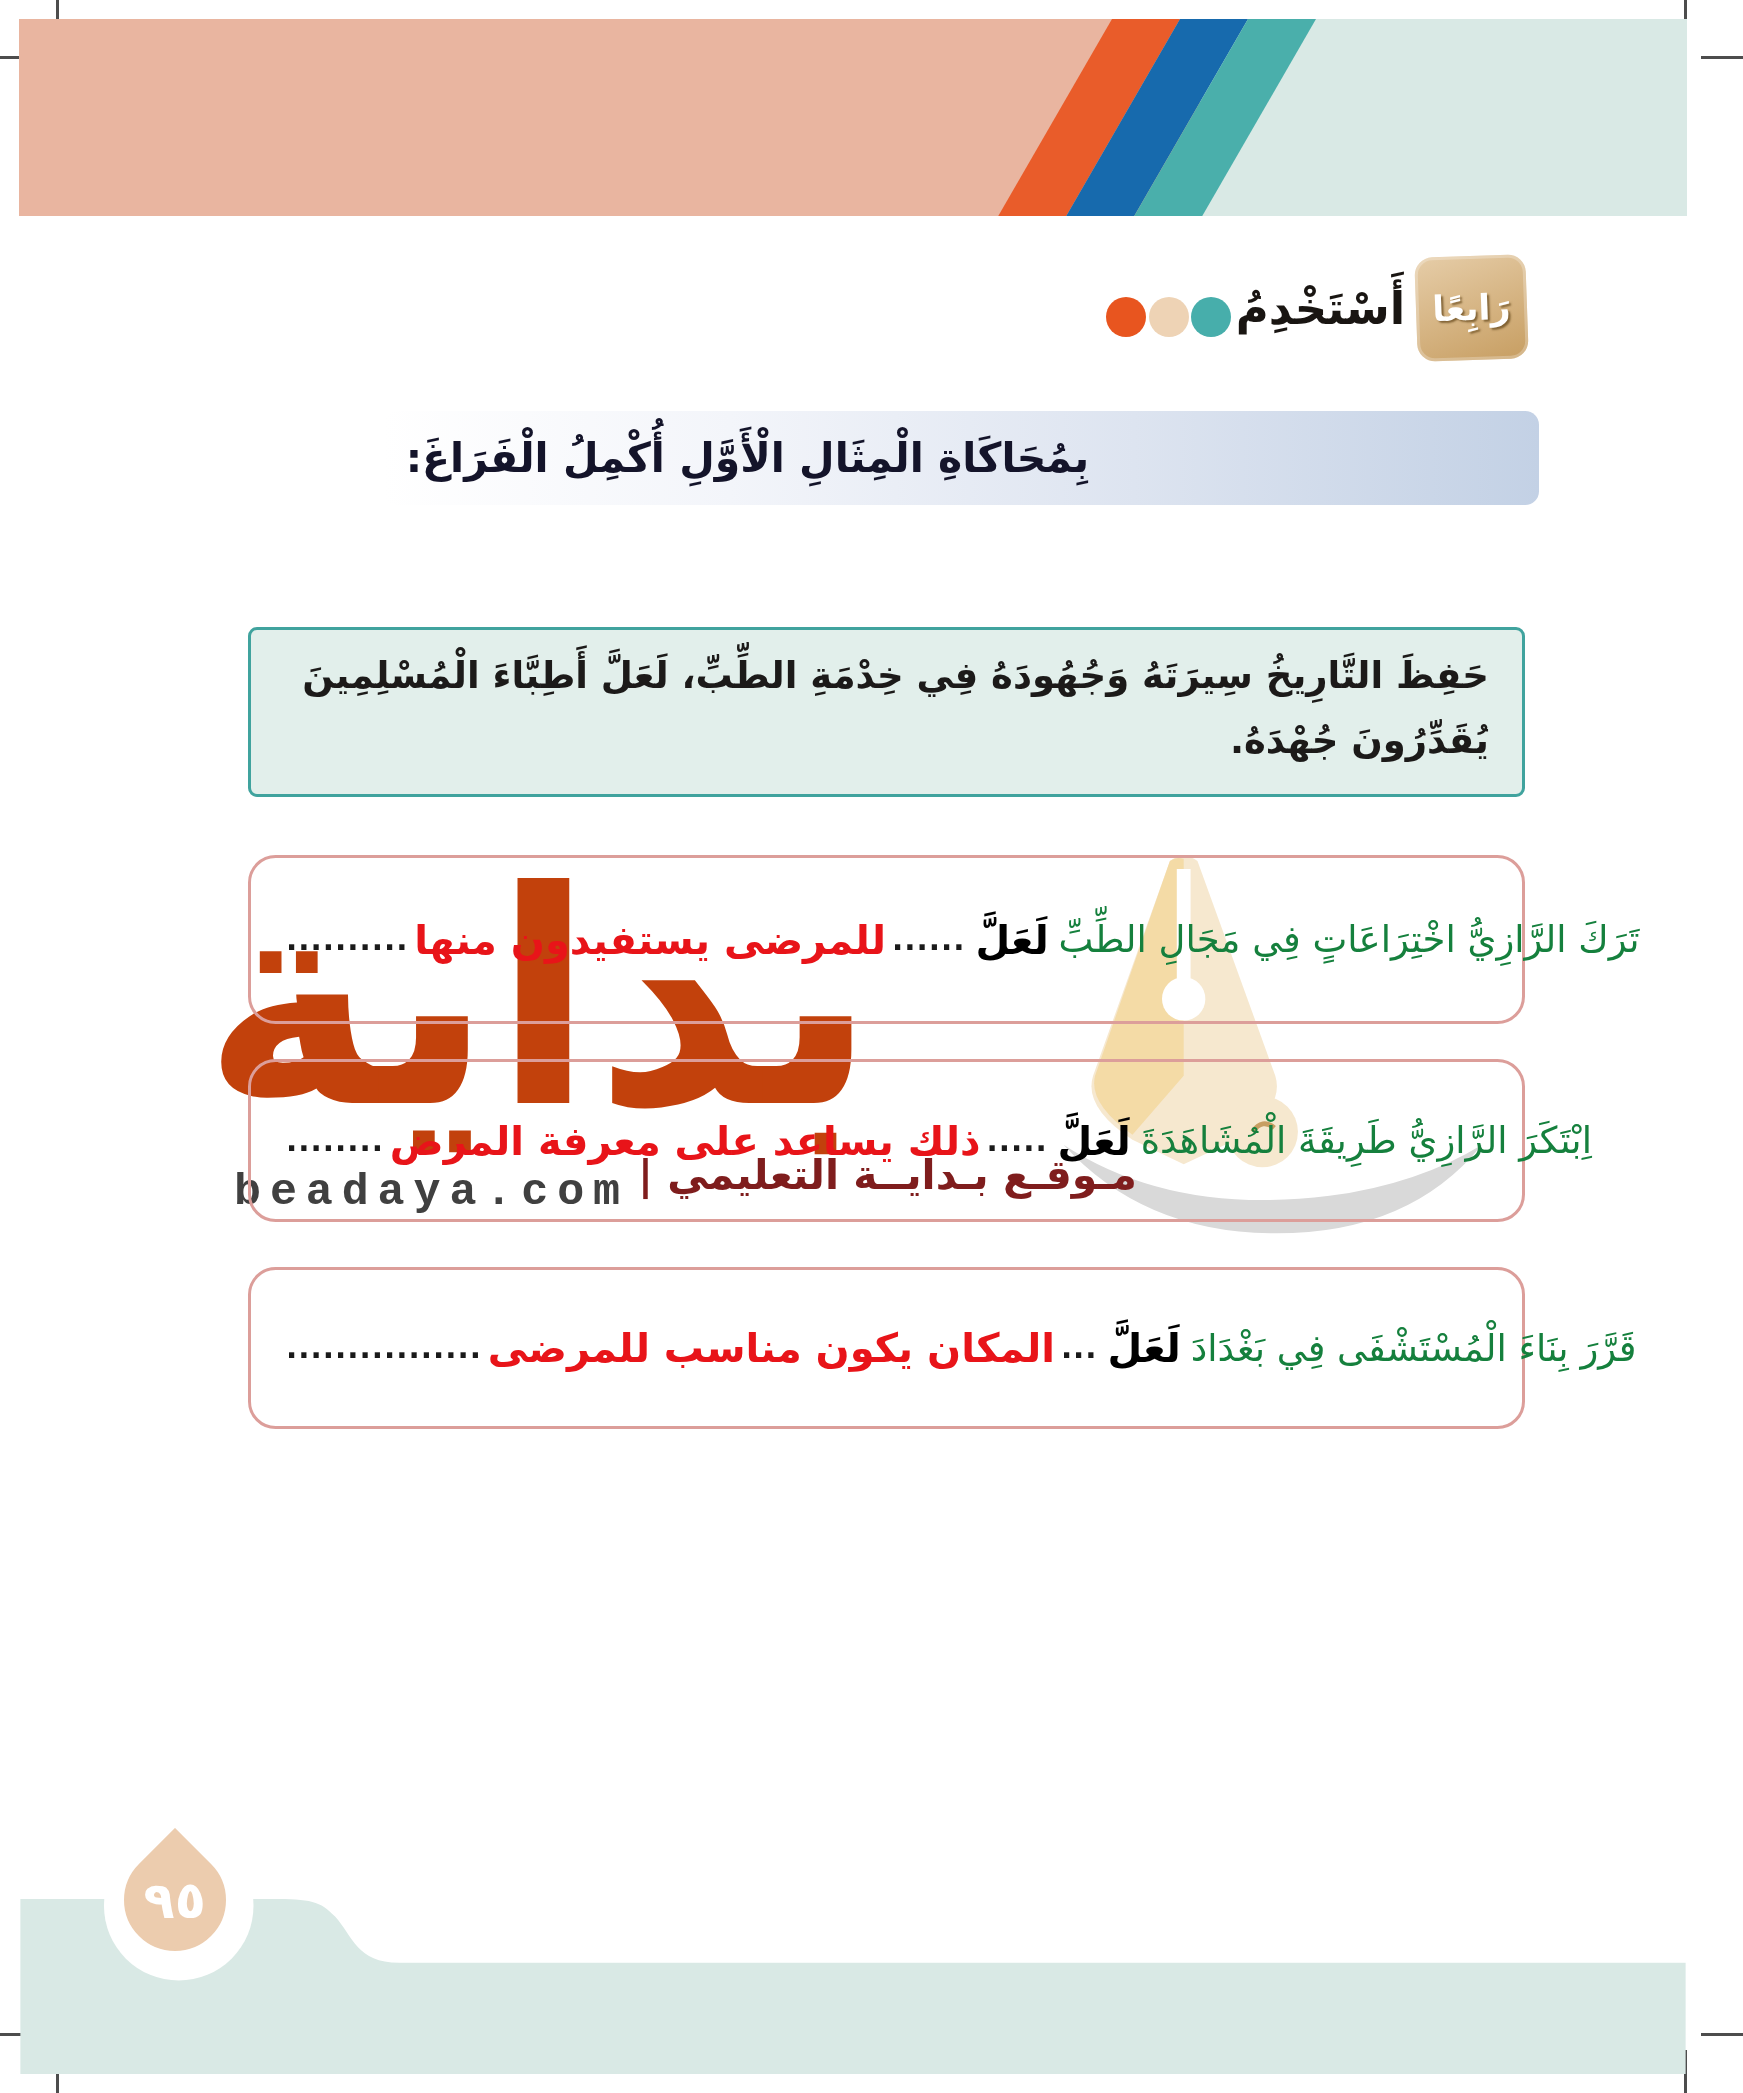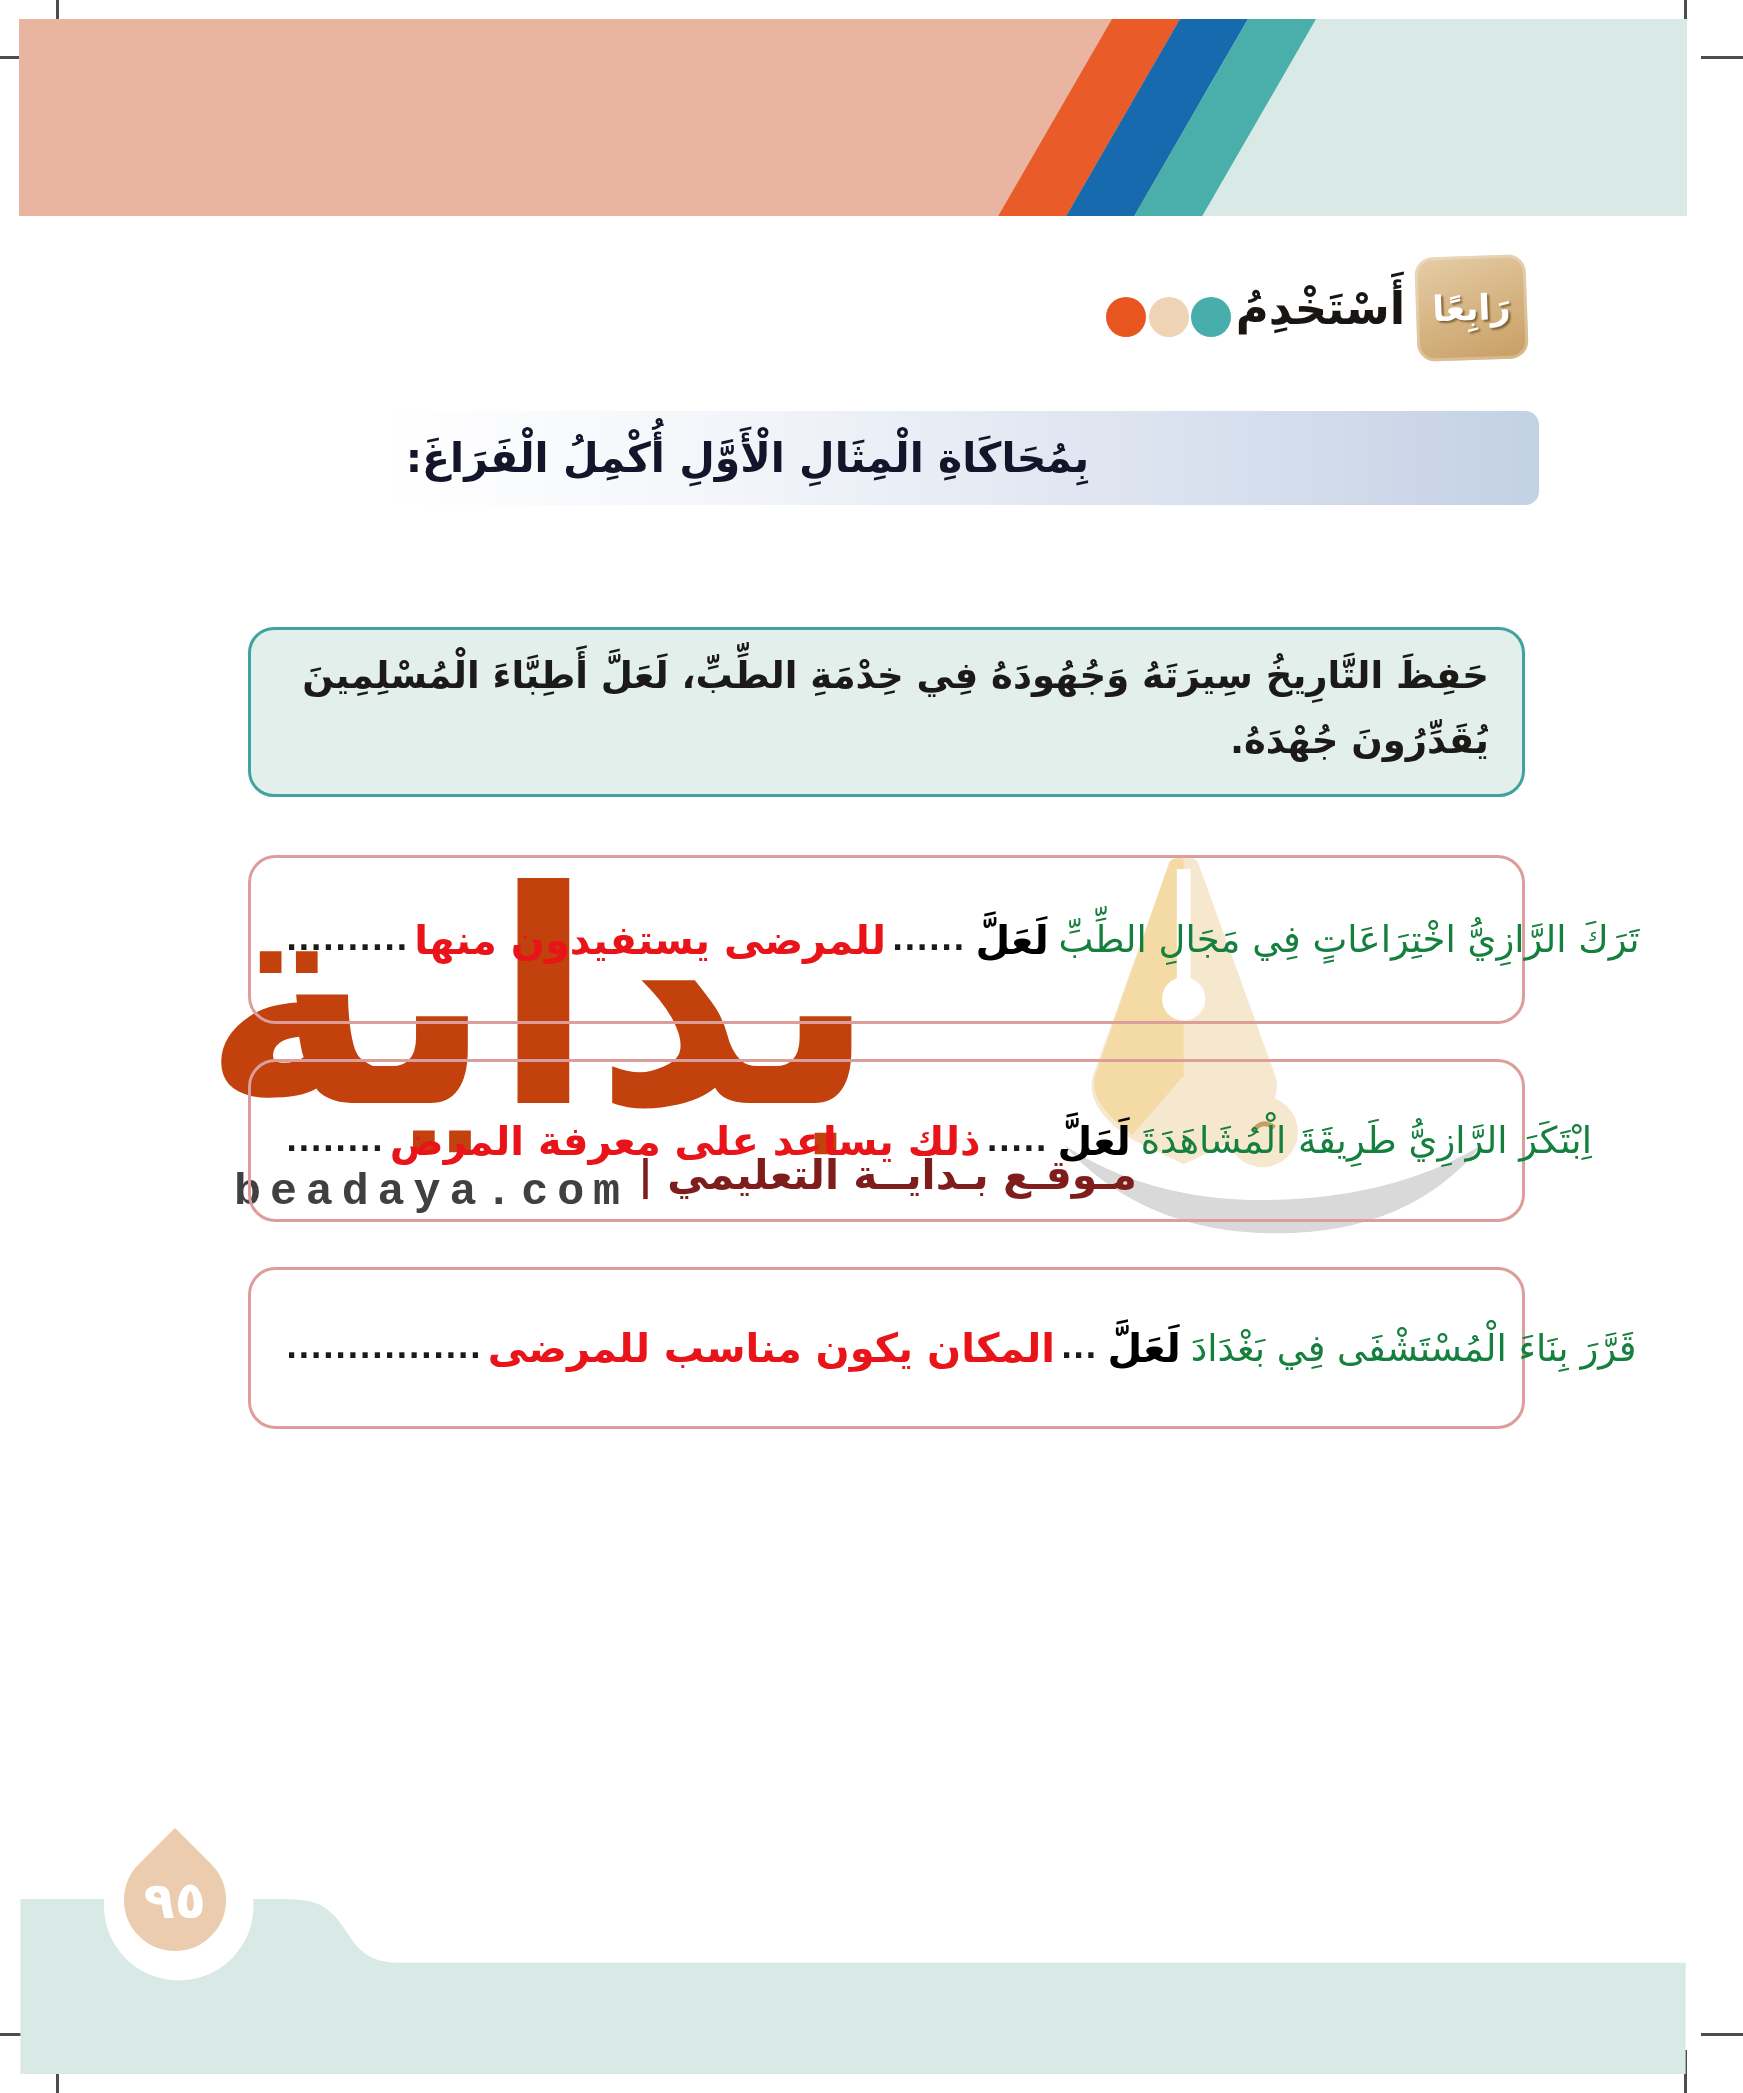--- a/index.html
+++ b/index.html
@@ -32,21 +32,21 @@
 
   
   .instruction{position:absolute;left:384px;top:411px;width:1155px;height:94px;border-radius:13.8px;
                background:linear-gradient(270deg,#c3d1e5 0%,#dde4f0 35%,#f3f5fa 70%,#ffffff 100%);
                display:flex;align-items:center;justify-content:flex-end;direction:rtl;
                padding:0 21.7px;box-sizing:border-box;}
   .instruction span{font-size:41px;font-weight:bold;color:#14142a;}
 
   
   .example-box{position:absolute;left:248px;top:627px;width:1277px;height:170px;box-sizing:border-box;
-               background:#e2efeb;border:3.9px solid #40a39e;border-radius:26px;direction:rtl;
+               background:#e2efeb;border:3.9px solid #40a39e;border-radius:9px;direction:rtl;
                padding:13.8px 33px;z-index:3;}
   .example-box p{margin:0;font-size:37px;font-weight:bold;color:#1c1a19;line-height:1.75;text-align:right;}
 
   
   .wm{position:absolute;z-index:1;}
   .wm-logo{left:202px;top:823px;font-size:296px;font-weight:bold;color:#c2410c;direction:rtl;line-height:1.2;}
   .wm-en{left:234px;top:1167px;font-size:45px;font-weight:bold;color:#404040;letter-spacing:8.9px;font-family:Liberation Mono, monospace;}
   .wm-ar{left:638px;top:1151px;font-size:41px;font-weight:bold;color:#7f1d1d;direction:rtl;}
 
   

